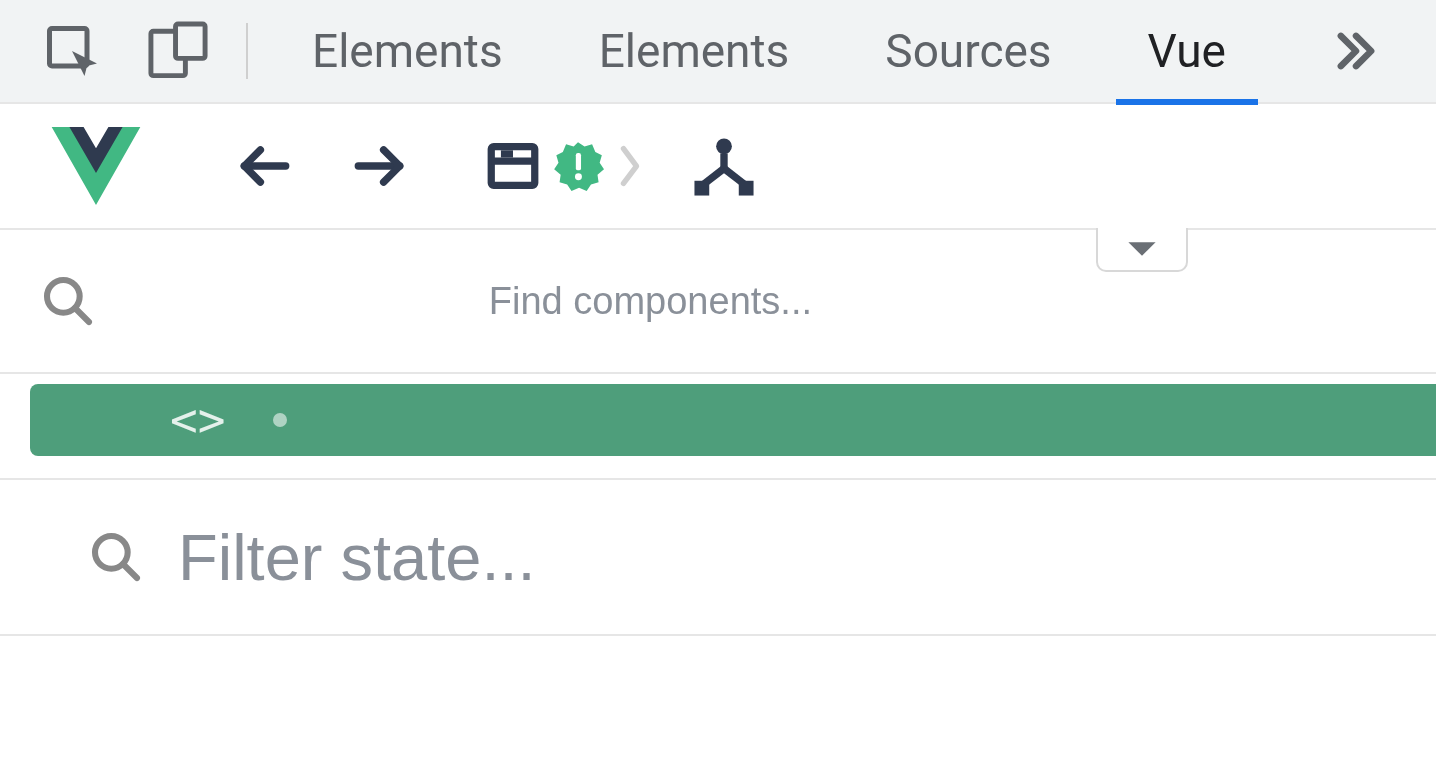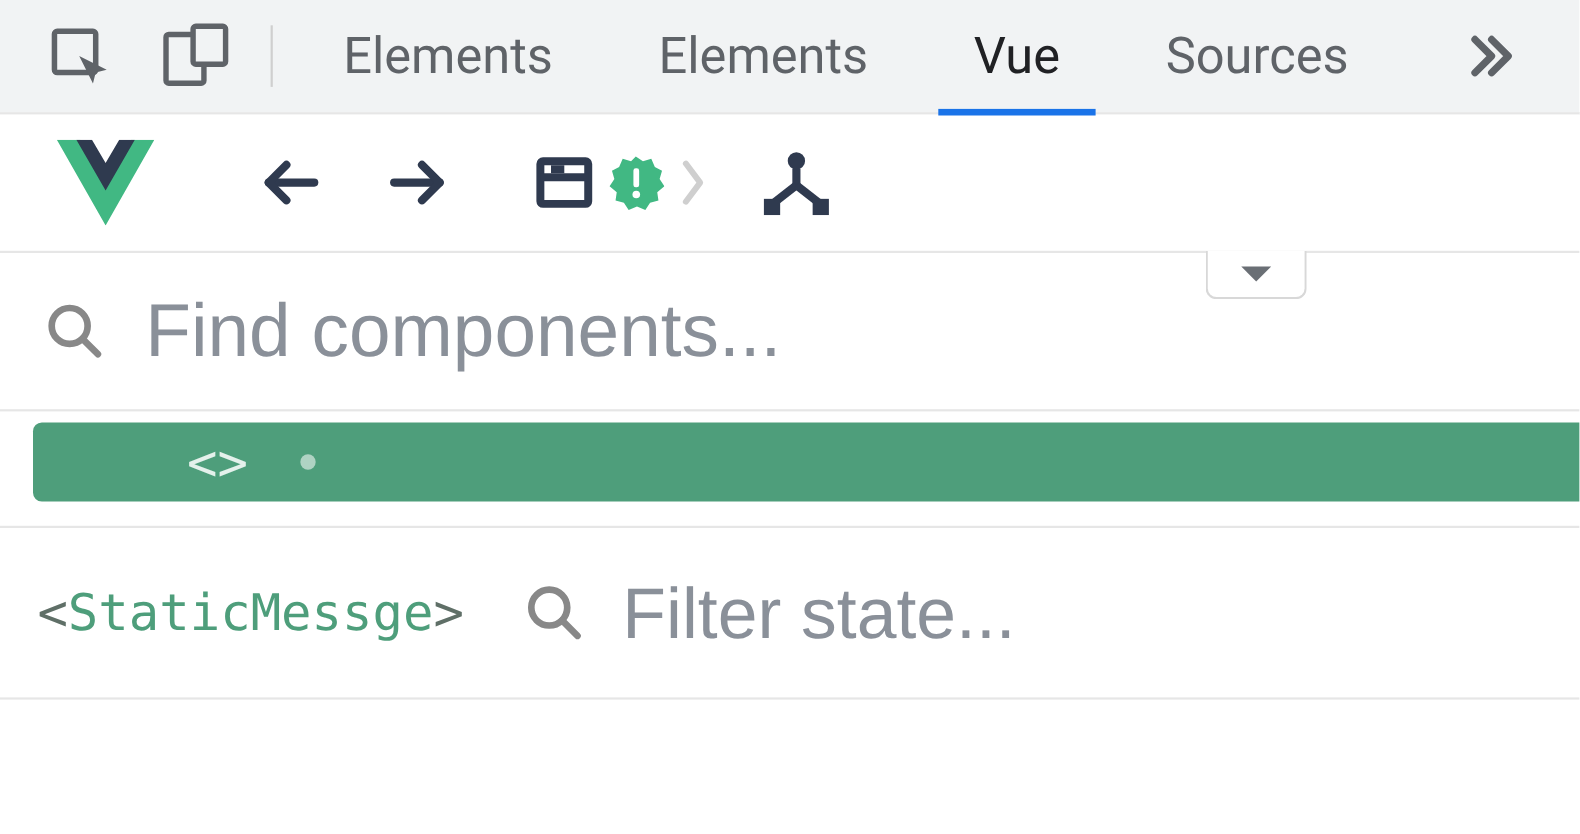--- a/index.html
+++ b/index.html
@@ -94,25 +94,26 @@
     background: #fff;
     border-bottom: 2px solid #e6e6e6;
     display: flex;
     align-items: center;
     padding-left: 40px;
     position: relative;
   }
   .search-row .search-input {
     border: none;
     outline: none;
-    font-size: 68px;
+    font-size: 38px;
     color: #5f6368;
-    margin-left: 36px;
+    margin-left: 16px;
     width: 700px;
     background: transparent;
+    text-align: right;
   }
   .search-row .search-input::placeholder { color: #8a9099; }
   .dropdown-chip {
     position: absolute;
     right: 248px;
     top: -2px;
     width: 92px;
     height: 44px;
     border: 2px solid #d8d8d8;
     border-top: none;
@@ -194,22 +195,22 @@
       <svg width="64" height="60" viewBox="0 0 26 24" fill="none" stroke="#5f6368" stroke-width="2">
         <rect x="2" y="4" width="14" height="18" rx="1"></rect>
         <rect x="12" y="1" width="12" height="14" rx="1" fill="#f1f3f4"></rect>
       </svg>
     </span>
   </div>
   <div class="divider"></div>
   <div class="tab-list">
     <div class="tab">Elements</div>
     <div class="tab">Elements</div>
+    <div class="tab">Sources</div>
     <div class="tab active">Vue</div>
-    <div class="tab">Sources</div>
   </div>
   <span class="overflow">
     <svg width="52" height="52" viewBox="0 0 24 24" fill="none" stroke="#5f6368" stroke-width="3" stroke-linecap="round" stroke-linejoin="round">
       <polyline points="5 5 12 12 5 19"></polyline>
       <polyline points="12 5 19 12 12 19"></polyline>
     </svg>
   </span>
 </div>
 
 <div class="vue-toolbar">
@@ -283,23 +284,20 @@
 
 <div class="tree-wrap">
   <div class="tree-node">
     <span class="angle">&lt;</span>
       <span class="angle">&gt;</span>
     <span class="dot"></span>
   </div>
 </div>
 
 <div class="state-row">
-  <span class="breadcrumb">
-    <span class="angle">&lt;</span><span class="name">StaticMessge</span><span class="angle">&gt;</span>
-  </span>
   <span class="sep"></span>
   <span>
     <svg width="56" height="56" viewBox="0 0 24 24" fill="none" stroke="#888" stroke-width="2.6" stroke-linecap="round">
       <circle cx="10" cy="10" r="7"></circle>
       <line x1="15" y1="15" x2="21" y2="21"></line>
     </svg>
   </span>
   <input class="filter-input" placeholder="Filter state..." style="">
 </div>
 

